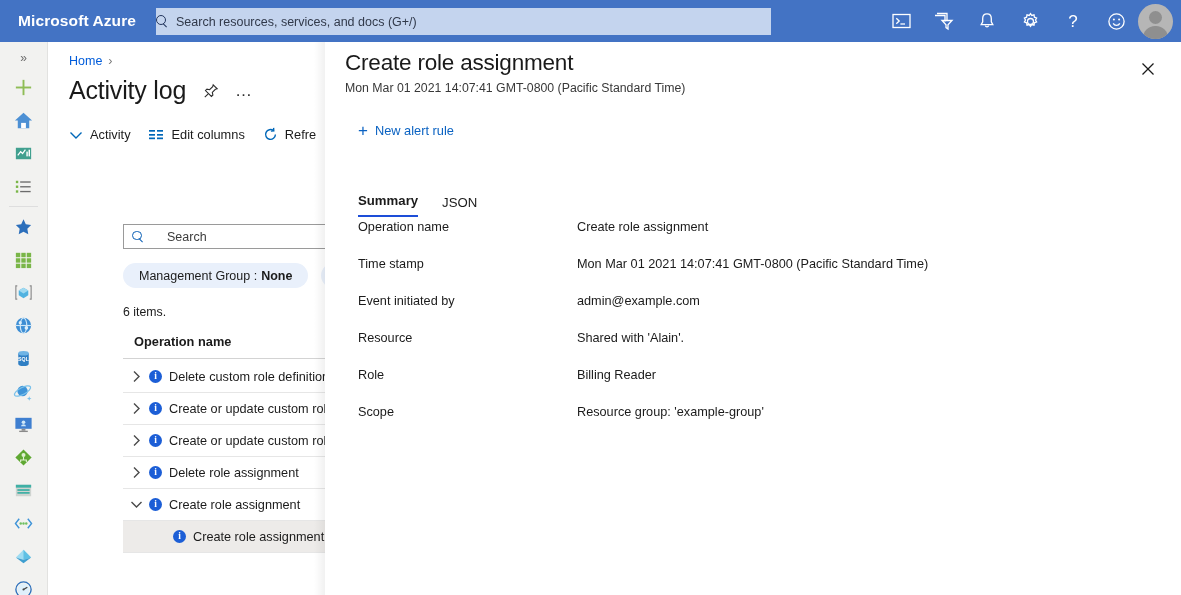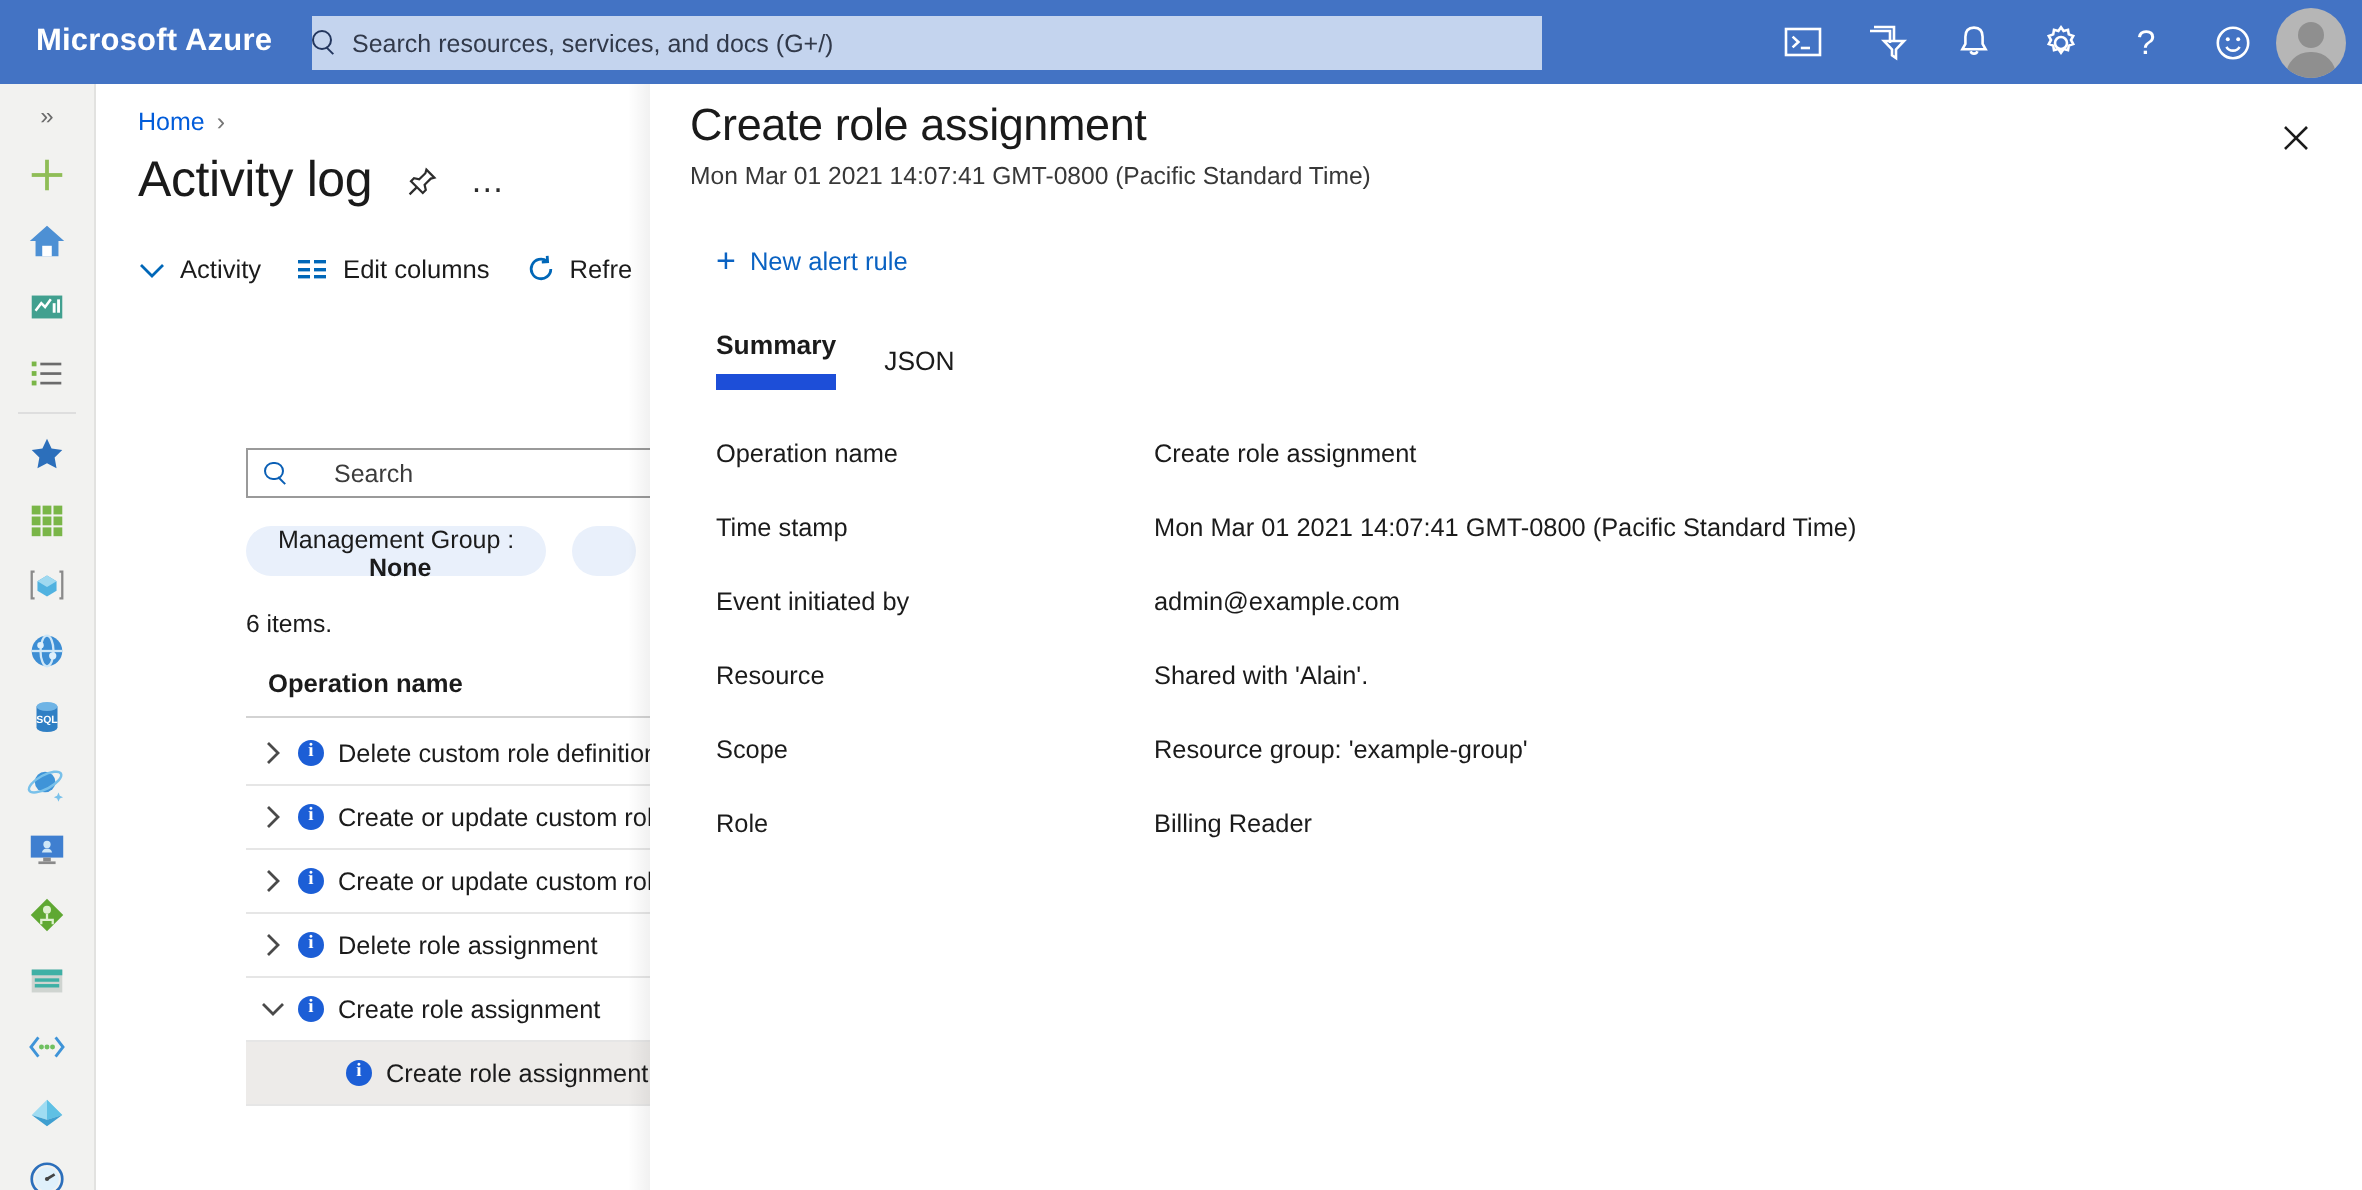--- a/index.html
+++ b/index.html
@@ -106,21 +106,21 @@
   .searchbox .mag2::after {
     content: ""; position: absolute; left: 6.5px; top: 7.5px; width: 5px; height: 1.2px;
     background: #0a5fb5; transform: rotate(45deg); transform-origin: left center;
   }
   .searchbox .ph2 { font-size: 12.5px; color: #3c3c3c; margin-left: 16px; }
 
   .pills { position: absolute; left: 74px; top: 221px; display: flex; white-space: nowrap; }
   .pill {
     background: #e9f0fb; border-radius: 13px; height: 25px;
     display: flex; align-items: center; padding: 0 16px;
-    font-size: 12.5px; color: #1b1b1b; margin-right: 13px; flex-direction: column;
+    font-size: 12.5px; color: #1b1b1b; margin-right: 13px;
   }
   .pill b { font-weight: bold; margin-left: 4px; }
 
   .items-count { position: absolute; left: 74px; top: 263px; font-size: 12.3px; color: #1b1b1b; }
   .col-head {
     position: absolute; left: 74px; top: 292px; width: 260px;
     font-size: 12.8px; color: #1b1b1b; font-weight: bold;
     padding-bottom: 9px; border-bottom: 1px solid #d3d3d3;
   }
   .col-head span { margin-left: 11px; }
@@ -165,21 +165,21 @@
     position: absolute; left: 33px; top: 80px;
     display: flex; align-items: center; font-size: 12.8px; color: #0a62c2;
   }
   .blade-cmd .plus { font-size: 17px; margin-right: 7px; line-height: 1; color: #0a62c2; }
 
   .tabs {
     position: absolute; left: 33px; top: 123px; display: flex; align-items: flex-end;
     font-size: 13.2px;
   }
   .tab { margin-right: 24px; padding-bottom: 7px; color: #1b1b1b; }
-  .tab.active { font-weight: bold; border-bottom: 8px solid #1d4ed8; }
+  .tab.active { font-weight: bold; border-bottom: 2px solid #1d4ed8; margin-top: 28px; }
 
   .details { position: absolute; left: 33px; top: 178px; width: 790px; }
   .drow { display: flex; height: 37px; align-items: flex-start; }
   .dlabel { width: 219px; flex: 0 0 auto; font-size: 12.7px; color: #1b1b1b; }
   .dvalue { font-size: 12.7px; color: #1b1b1b; }
 </style>
 </head>
 <body>
 
 <div id="app">
@@ -553,24 +553,24 @@
       </div>
       <div class="drow">
         <div class="dlabel">Event initiated by</div>
         <div class="dvalue">admin@example.com</div>
       </div>
       <div class="drow">
         <div class="dlabel">Resource</div>
         <div class="dvalue">Shared with 'Alain'.</div>
       </div>
       <div class="drow">
+        <div class="dlabel">Role</div>
+        <div class="dvalue">Billing Reader</div>
+      </div>
+      <div class="drow">
         <div class="dlabel">Scope</div>
         <div class="dvalue">Resource group: 'example-group'</div>
       </div>
-      <div class="drow">
-        <div class="dlabel">Role</div>
-        <div class="dvalue">Billing Reader</div>
-      </div>
     </div>
 
   </div>
 
 </div>
 
 </body></html>

